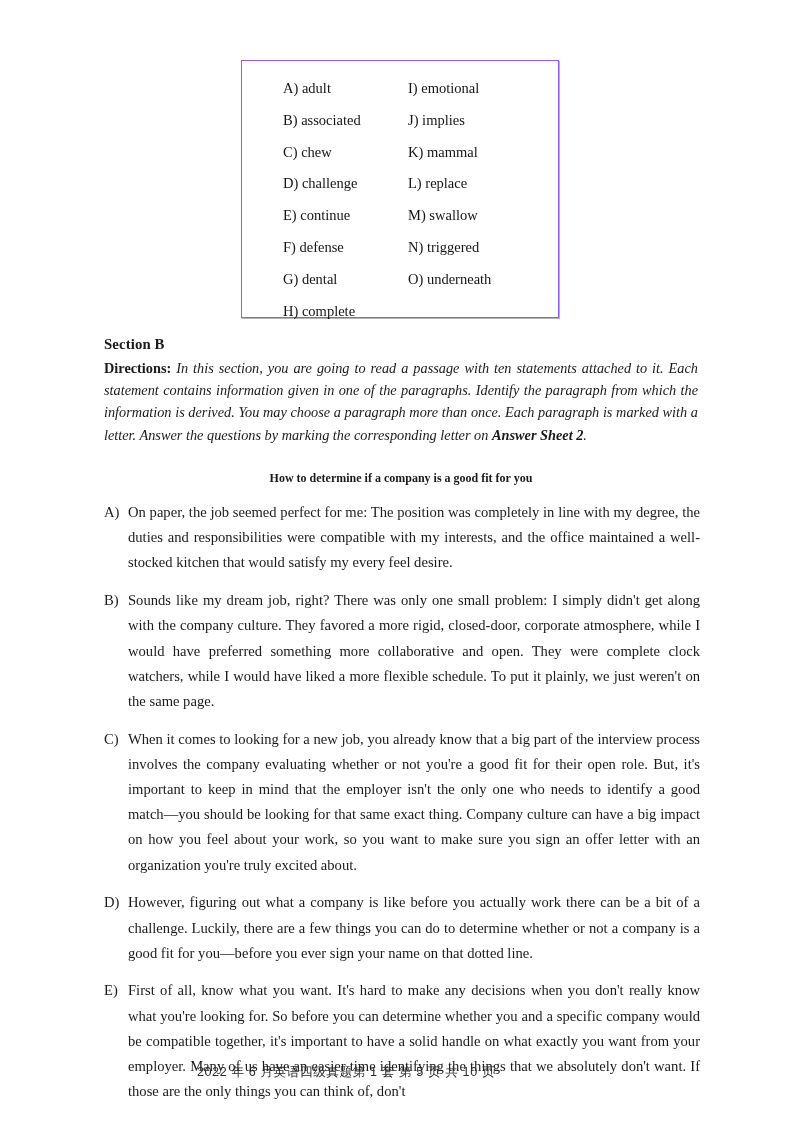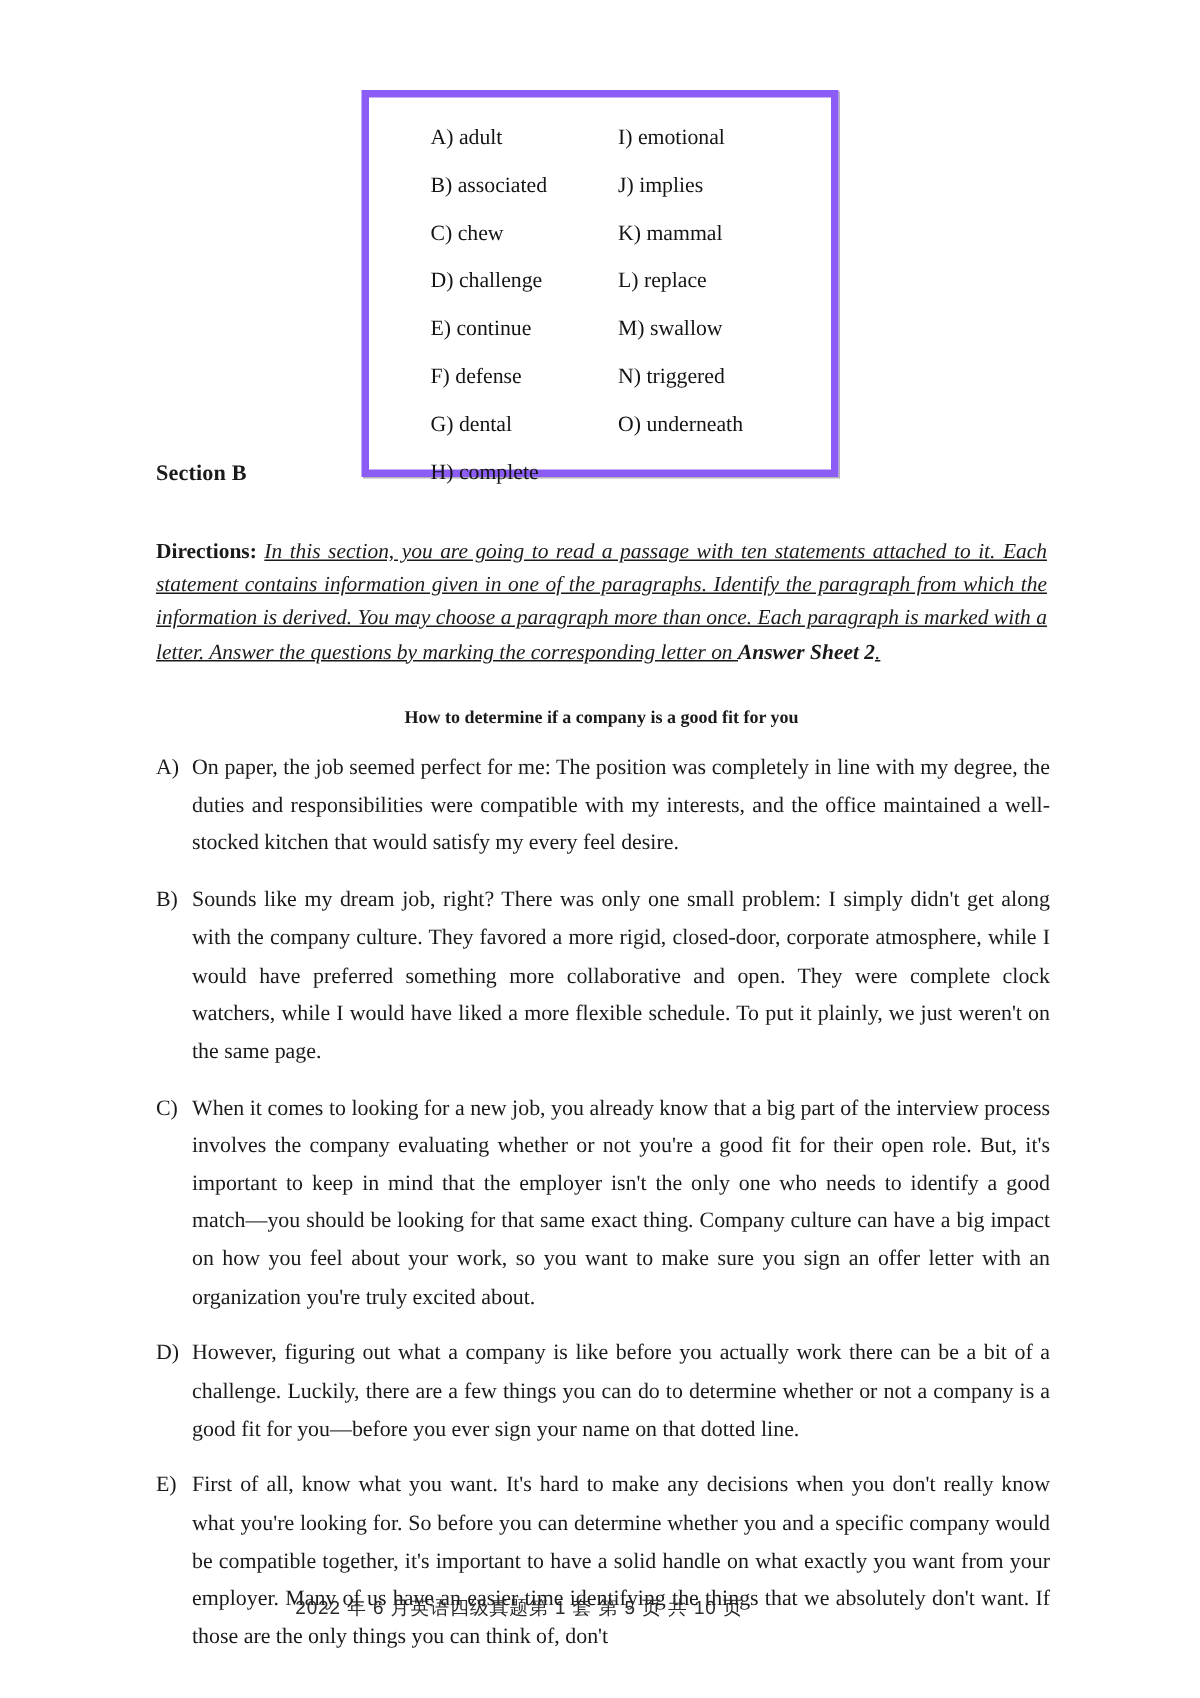--- a/index.html
+++ b/index.html
@@ -22,21 +22,21 @@
     background: #ffffff;
   }
 
   
   .wordbank {
     position: absolute;
     left: 241px;
     top: 60px;
     width: 318px;
     height: 258px;
-    border: 5px solid #8b5cf6;
+    border: 1px solid #8b5cf6;
     box-sizing: border-box;
     box-shadow: 1px 1px 0 0 #b5b5b5;
     background: #fff;
   }
   .wordbank-inner {
     position: relative;
     width: 100%;
     height: 100%;
   }
   .wb-col {
@@ -49,21 +49,21 @@
     font-size: 14.5px;
     line-height: 31.8px;
     white-space: nowrap;
     color: #141414;
   }
 
   
   .section-heading {
     position: absolute;
     left: 104px;
-    top: 308px;
+    top: 336px;
     font-size: 14.8px;
     font-weight: bold;
     letter-spacing: 0.1px;
   }
 
   
   .directions {
     position: absolute;
     left: 104px;
     top: 357px;
@@ -73,21 +73,20 @@
     text-align: justify;
     text-justify: inter-word;
   }
   .directions .lead {
     font-weight: bold;
     font-style: normal;
     margin-top: 40px;
   }
   .directions .body {
     font-style: italic;
-    text-decoration: underline;
   }
   .directions .sheet {
     font-style: italic;
     font-weight: bold;
     margin-top: 24px;
   }
 
   
   .passage-title {
     position: absolute;

